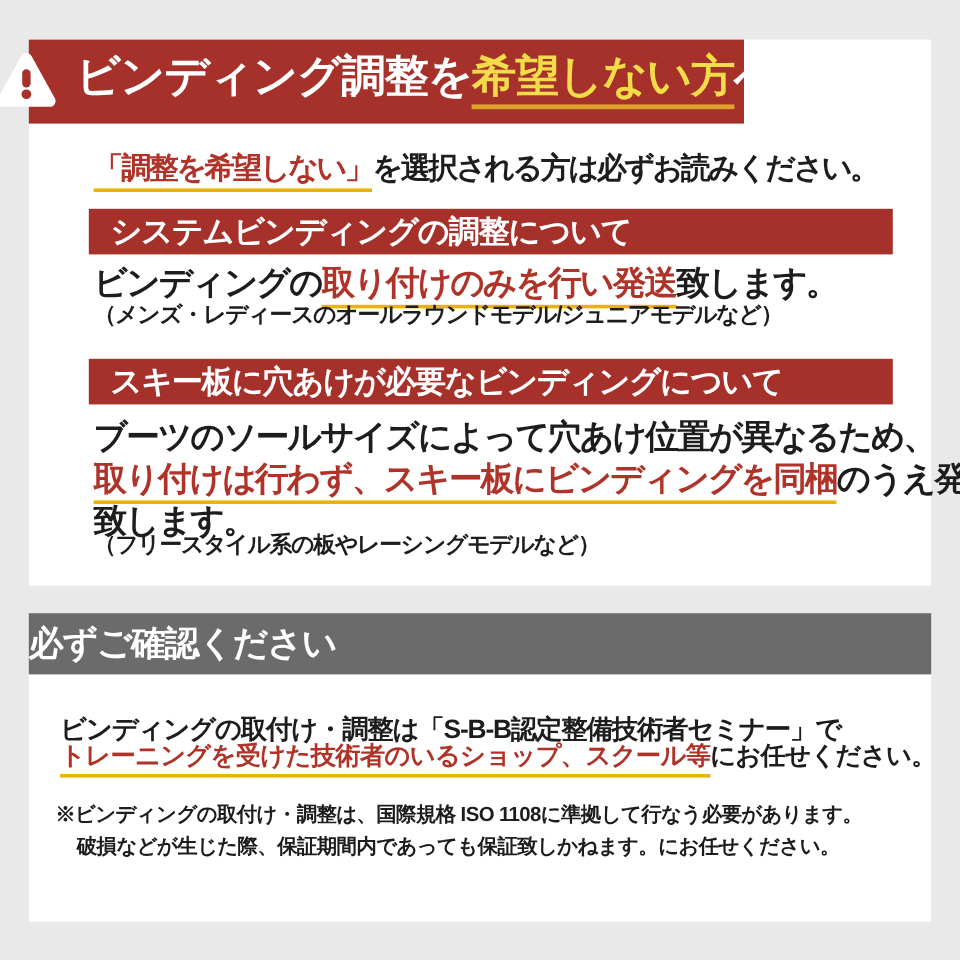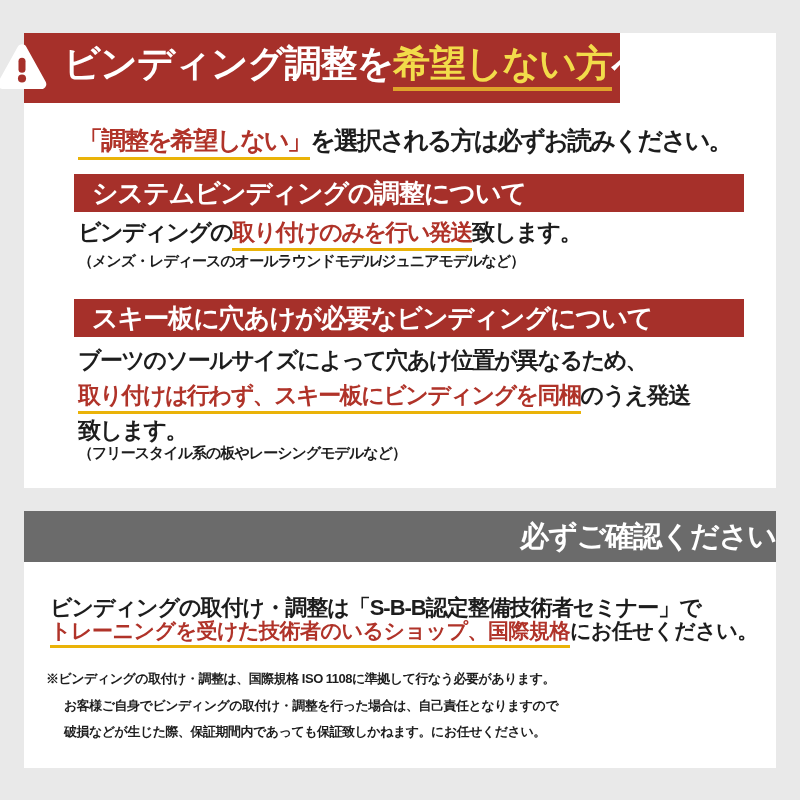--- a/index.html
+++ b/index.html
@@ -27,23 +27,23 @@
   .hdr-text .hl{
     color:#f2dc4a;
     display:inline-block;
     border-bottom:4px solid #dfa32b;
     padding-bottom:5px;
   }
   .warn-svg{display:block;}
 
   
   .line{position:absolute;white-space:nowrap;color:#1d1d1d;font-weight:800;line-height:1.2;}
-  .big{font-size:23px;letter-spacing:-1.5px;}
+  .big{font-size:28px;letter-spacing:-1.5px;}
   .lead{font-size:25px;letter-spacing:-2px;}
-  .small{font-size:15px;letter-spacing:-1px;font-weight:700;}
+  .small{font-size:19px;letter-spacing:-1px;font-weight:700;}
   .redtxt{
     color:#b03329;
     border-bottom:3px solid #eab308;
     padding-bottom:3px;
   }
 
   
   .sec-banner{
     position:absolute;left:38px;width:670px;height:38px;
     background:#a6302a;color:#ffffff;
@@ -52,32 +52,32 @@
     padding-left:18px;box-sizing:border-box;
     white-space:nowrap;
     margin-left:12px;
   }
 
   
   .gray-banner{
     position:absolute;top:0;left:0;width:752px;height:51px;
     background:#6b6b6b;color:#ffffff;
     font-size:29px;font-weight:800;letter-spacing:-1px;
-    display:flex;align-items:center;justify-content:flex-end;
+    display:flex;align-items:center;justify-content:flex-start;
     white-space:nowrap;
   }
 
   
   .c2line{font-size:22px;letter-spacing:-1px;}
   .c2line2{font-size:21px;letter-spacing:-0.5px;}
 
   
   .footnote{
     position:absolute;left:22px;top:155px;width:720px;
-    color:#1d1d1d;font-size:13px;font-weight:700;letter-spacing:-0.5px;
+    color:#1d1d1d;font-size:17px;font-weight:700;letter-spacing:-0.5px;
     line-height:26.5px;
   }
   .footnote .fline{white-space:nowrap;}
   .footnote .indent{padding-left:18px;}
 </style>
 </head>
 <body>
 
 <div class="card" id="card1">
 
@@ -109,20 +109,19 @@
   <div class="line small" style="top:411px;left:54px;">（フリースタイル系の板やレーシングモデルなど）</div>
 </div>
 
 <div class="card" id="card2">
 
   <div class="gray-banner">
     <span>必ずご確認ください</span>
   </div>
 
   <div class="line c2line" style="top:72px;left:26px;margin-top:12px;">ビンディングの取付け・調整は「S-B-B認定整備技術者セミナー」で</div>
-  <div class="line c2line2" style="top:107px;left:26px;"><span class="redtxt">トレーニングを受けた技術者のいるショップ、国際規格</span><span>にお任せください。</span></div>
+  <div class="line c2line2" style="top:107px;left:26px;"><span class="redtxt">トレーニングを受けた技術者のいるショップ、スクール等</span><span>にお任せください。</span></div>
 
   <div class="footnote">
     <div class="fline"><span>※</span><span>ビンディングの取付け・調整は、国際規格 ISO 1108に準拠して行なう必要があります。</span></div>
-    <div class="fline indent">お客様ご自身でビンディングの取付け・調整を行った場合は、自己責任となりますので</div>
     <div class="fline indent">破損などが生じた際、保証期間内であっても保証致しかねます。にお任せください。</div>
   </div>
 </div>
 
 </body></html>

